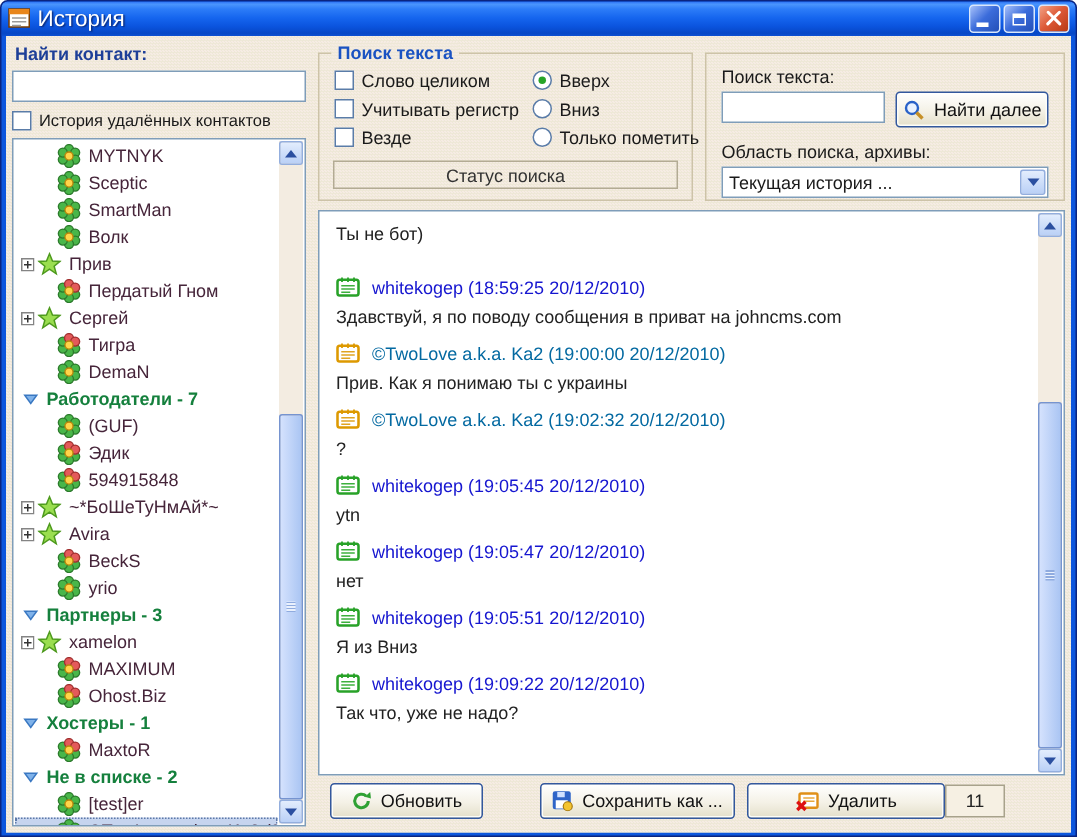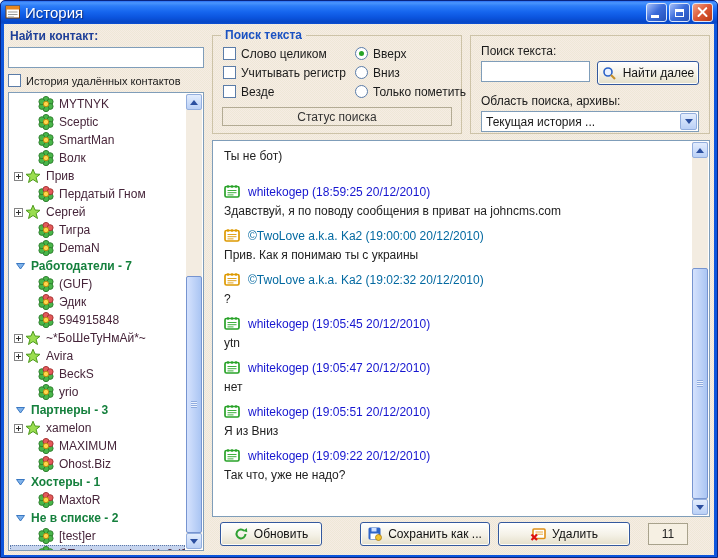--- a/index.html
+++ b/index.html
@@ -79,21 +79,21 @@
 .mhead{display:flex;align-items:flex-end;gap:7px;font-weight:normal;margin-bottom:5px;height:16px}
 .mhead.in{color:#1616d0}
 .mhead.out{color:#0369a1}
 .mi{display:flex;flex:none}
 .mbody{line-height:15px}
 
 .bbar{height:34px;display:flex;align-items:center;flex:none}
 #btn-refresh{width:102px;margin-left:8px}
 #btn-save{width:130px;margin-left:38px}
 #btn-delete{width:132px;margin-left:8px}
-.counter{width:40px;height:22px;margin-left:auto;margin-right:22px;border:1px solid #a8a28c;display:flex;align-items:center;justify-content:center;color:#222;background:#f6f0e3}
+.counter{width:40px;height:22px;margin-left:auto;margin-right:40px;border:1px solid #a8a28c;display:flex;align-items:center;justify-content:center;color:#222;background:#f6f0e3}
 </style>
 </head>
 <body>
 
 <div id="window">
 
   <div class="titlebar">
     <svg class="win-icon" viewBox="0 0 16 15">
       <rect x="1" y="1" width="13.5" height="12" fill="#fff" stroke="#7a3c00"></rect>
       <rect x="1" y="1" width="13.5" height="3.5" fill="#e8861c"></rect>

